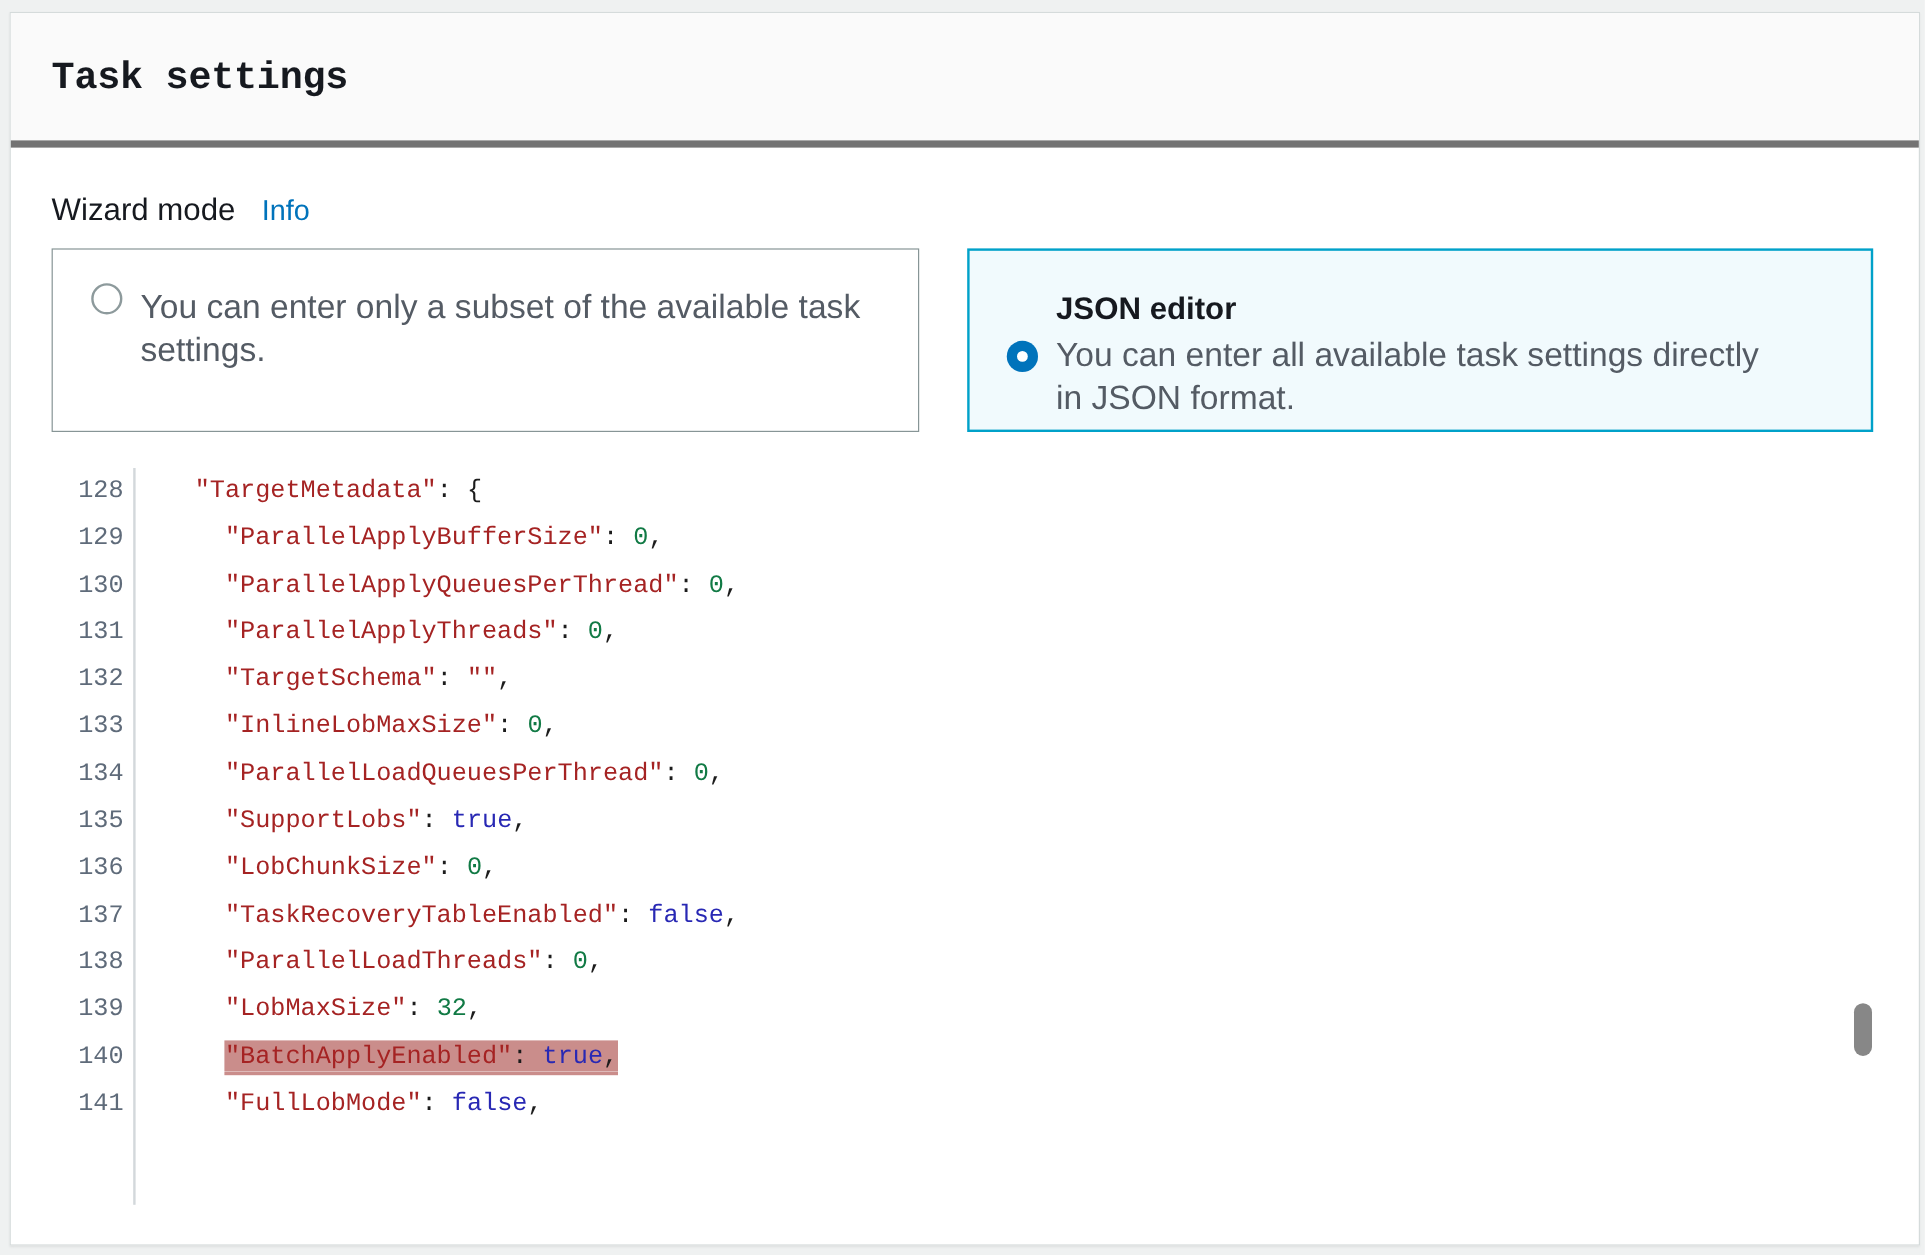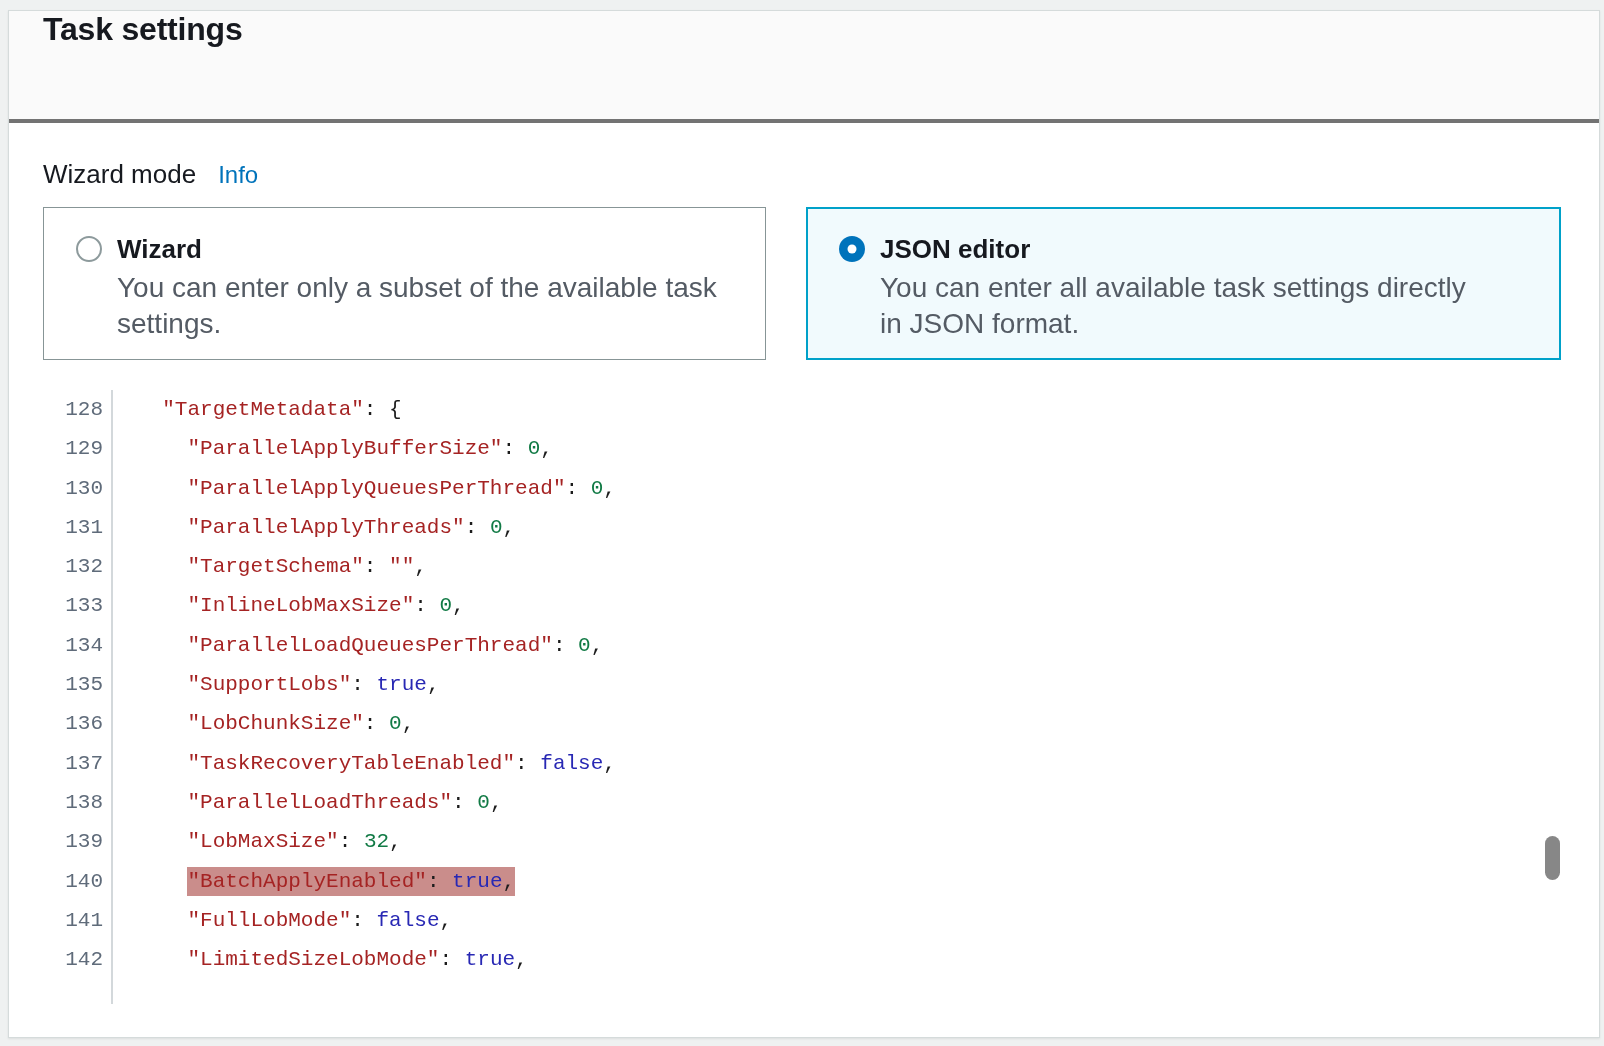--- a/index.html
+++ b/index.html
@@ -9,38 +9,38 @@
     font-family:"Liberation Sans", sans-serif;
     color:#16191f;
     overflow:hidden;
   }
   .card{
     position:absolute;left:8px;top:10px;width:1590px;height:1026px;
     background:#ffffff;border:1px solid #d5dbdb;
     box-shadow:0 1px 2px rgba(0,0,0,0.08);
   }
   .card-header{
-    height:112px;background:#fafafa;border-bottom:4px solid #737373;
-    display:flex;align-items:flex-start;padding-left:34px;box-sizing:border-box;
+    height:112px;background:#fafafa;border-bottom:6px solid #737373;
+    display:flex;align-items:center;padding-left:34px;box-sizing:border-box;font-family:Liberation Mono, monospace;
   }
   .card-title{font-size:32px;font-weight:700;color:#16191f;letter-spacing:-0.2px;}
   .card-body{padding:36px 0 0 34px;}
   .label-row{display:flex;align-items:baseline;}
   .label-main{font-size:26px;color:#16191f;}
   .info-link{font-size:24px;font-weight:400;color:var(--accent-blue,#0073bb);margin-left:22px;text-decoration:none;cursor:pointer;text-align:right;}
   .tiles{display:flex;margin-top:17px;gap:40px;}
   .tile{
     box-sizing:border-box;border:1px solid #879596;background:#fff;
     width:723px;min-height:147px;display:flex;align-items:flex-start;
     padding:25px 40px 0 32px;cursor:pointer;
   }
   .tile.selected{
     border:2px solid var(--selected-border,#00a1c9);
     background:var(--selected-bg,#f1fafd);
-    width:755px;min-height:153px;padding:24px 40px 0 31px;
+    width:755px;min-height:153px;padding:24px 40px 0 31px;align-items:center;
   }
   .radio{
     flex:0 0 auto;width:26px;height:26px;border-radius:50%;
     border:2px solid #8d9a9c;background:#fff;box-sizing:border-box;margin-top:3px;
   }
   .radio.sel{border:none;background:var(--accent-blue,#0073bb);position:relative;}
   .radio.sel::after{
     content:"";position:absolute;width:9px;height:9px;border-radius:50%;
     background:#fff;top:50%;left:50%;transform:translate(-50%,-50%);
   }
@@ -85,21 +85,20 @@
 
     <div class="label-row">
       <span class="label-main">Wizard mode</span>
       <a class="info-link">Info</a>
     </div>
 
     <div class="tiles">
       <div class="tile">
         <span class="radio"></span>
         <div class="tile-text">
-          <div class="tile-title">Wizard</div>
           <div class="tile-desc">You can enter only a subset of the available task settings.</div>
         </div>
       </div>
       <div class="tile selected">
         <span class="radio sel"></span>
         <div class="tile-text">
           <div class="tile-title">JSON editor</div>
           <div class="tile-desc">You can enter all available task settings directly in JSON format.</div>
         </div>
       </div>
@@ -115,19 +114,18 @@
           <div class="cl"><span class="ln">132</span><span class="cd">    <span><span class="tk-str">"TargetSchema"</span><span class="tk-pun">: </span><span class="tk-str">""</span><span class="tk-pun">,</span></span></span></div>
           <div class="cl"><span class="ln">133</span><span class="cd">    <span><span class="tk-str">"InlineLobMaxSize"</span><span class="tk-pun">: </span><span class="tk-num">0</span><span class="tk-pun">,</span></span></span></div>
           <div class="cl"><span class="ln">134</span><span class="cd">    <span><span class="tk-str">"ParallelLoadQueuesPerThread"</span><span class="tk-pun">: </span><span class="tk-num">0</span><span class="tk-pun">,</span></span></span></div>
           <div class="cl"><span class="ln">135</span><span class="cd">    <span><span class="tk-str">"SupportLobs"</span><span class="tk-pun">: </span><span class="tk-bool">true</span><span class="tk-pun">,</span></span></span></div>
           <div class="cl"><span class="ln">136</span><span class="cd">    <span><span class="tk-str">"LobChunkSize"</span><span class="tk-pun">: </span><span class="tk-num">0</span><span class="tk-pun">,</span></span></span></div>
           <div class="cl"><span class="ln">137</span><span class="cd">    <span><span class="tk-str">"TaskRecoveryTableEnabled"</span><span class="tk-pun">: </span><span class="tk-bool">false</span><span class="tk-pun">,</span></span></span></div>
           <div class="cl"><span class="ln">138</span><span class="cd">    <span><span class="tk-str">"ParallelLoadThreads"</span><span class="tk-pun">: </span><span class="tk-num">0</span><span class="tk-pun">,</span></span></span></div>
           <div class="cl"><span class="ln">139</span><span class="cd">    <span><span class="tk-str">"LobMaxSize"</span><span class="tk-pun">: </span><span class="tk-num">32</span><span class="tk-pun">,</span></span></span></div>
           <div class="cl"><span class="ln">140</span><span class="cd">    <span class="hl"><span class="tk-str">"BatchApplyEnabled"</span><span class="tk-pun">: </span><span class="tk-bool">true</span><span class="tk-pun">,</span></span></span></div>
           <div class="cl"><span class="ln">141</span><span class="cd">    <span><span class="tk-str">"FullLobMode"</span><span class="tk-pun">: </span><span class="tk-bool">false</span><span class="tk-pun">,</span></span></span></div>
-          <div class="cl"><span class="ln">142</span><span class="cd">    <span><span class="tk-str">"LimitedSizeLobMode"</span><span class="tk-pun">: </span><span class="tk-bool">true</span><span class="tk-pun">,</span></span></span></div>
         </div>
     </div>
 
   </div>
   <div class="scroll-thumb"></div>
 </div>
 
 </body></html>

